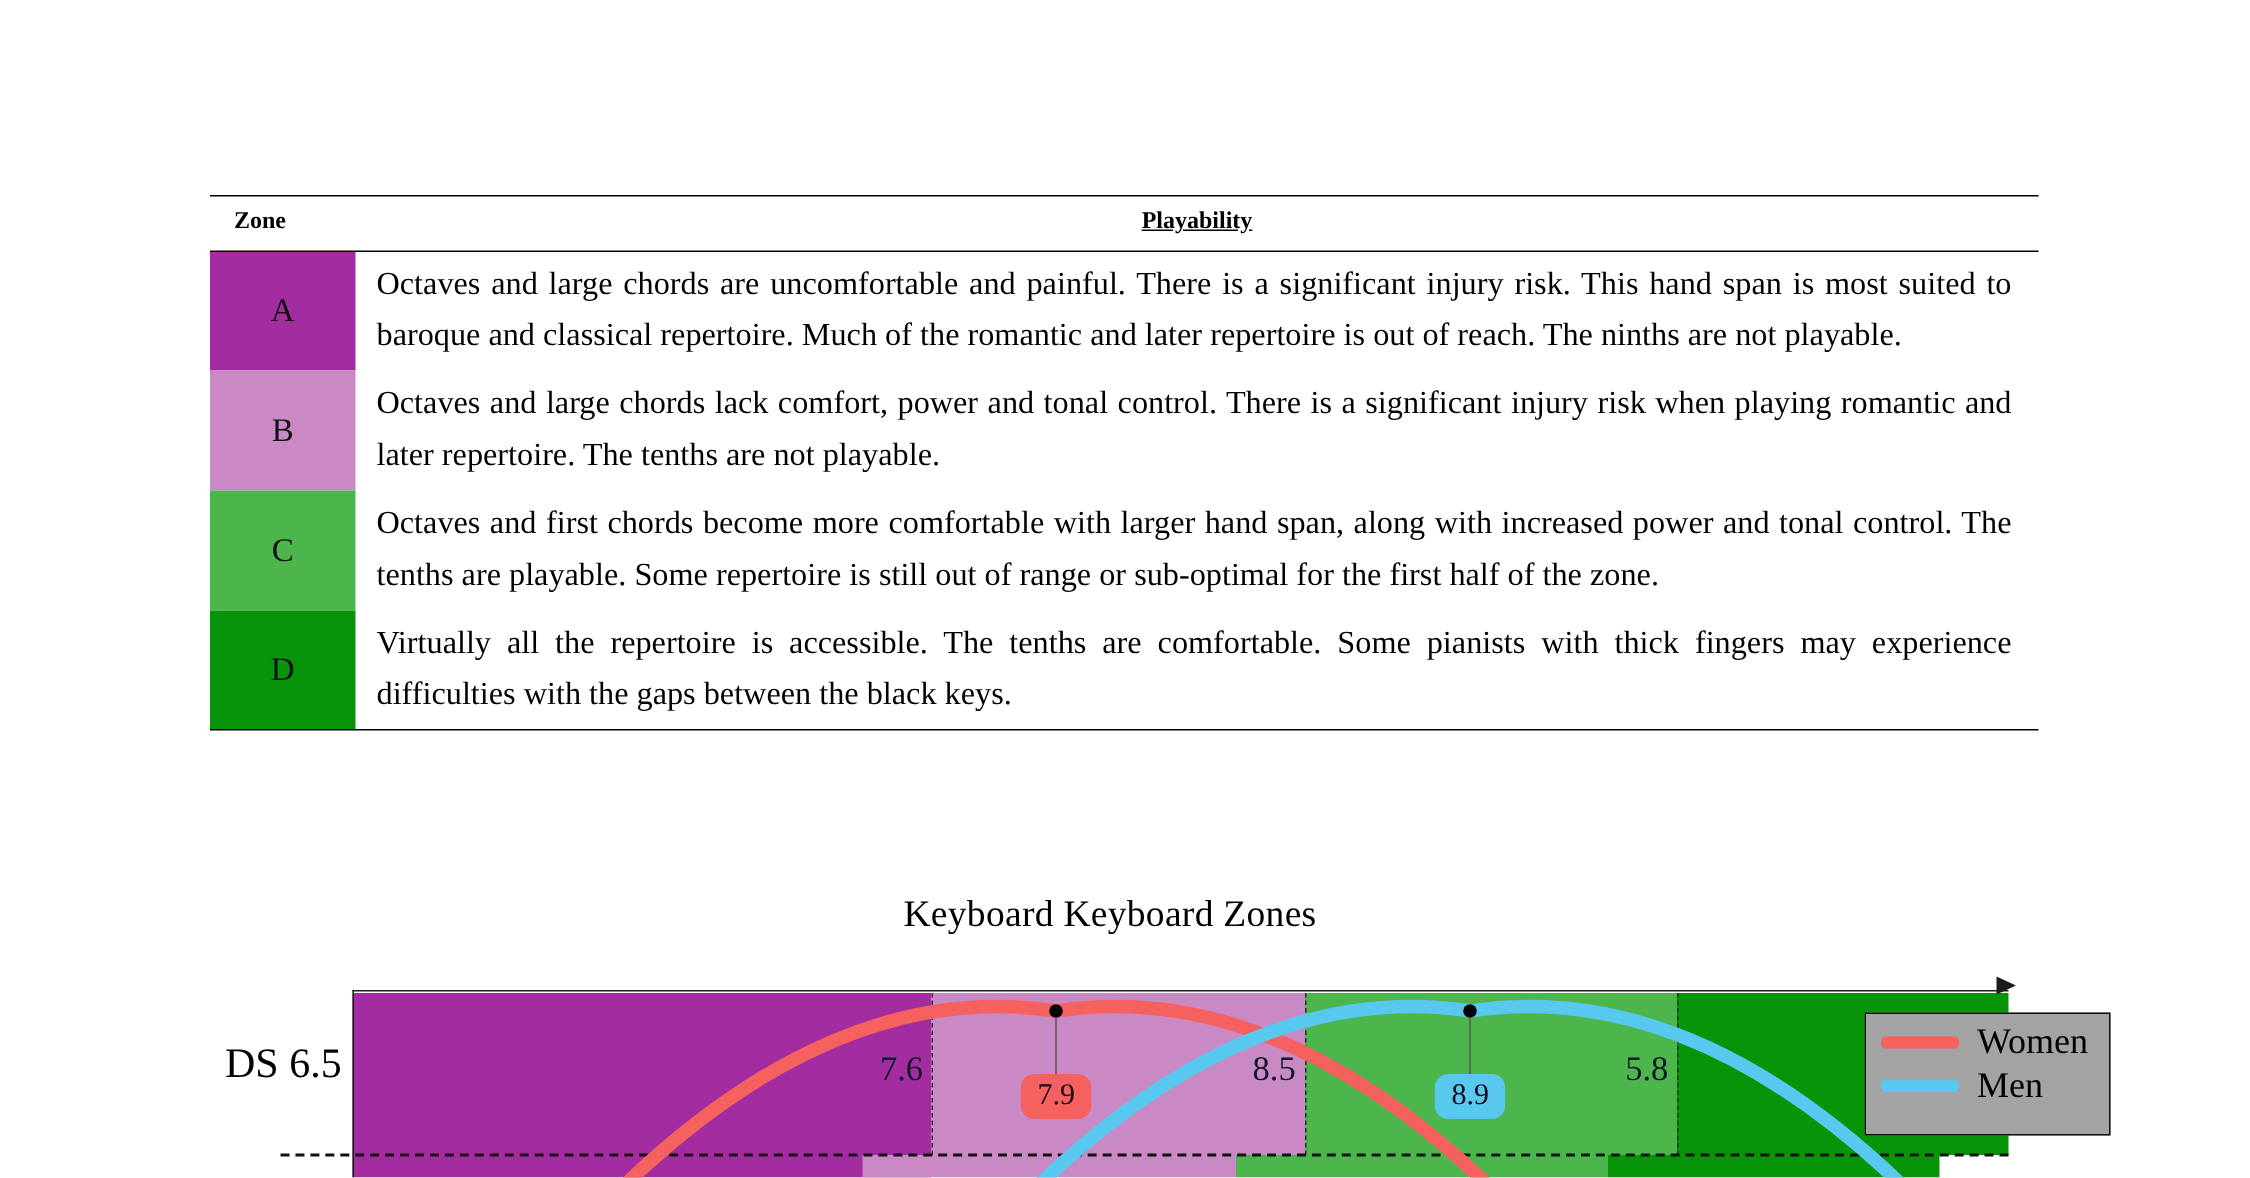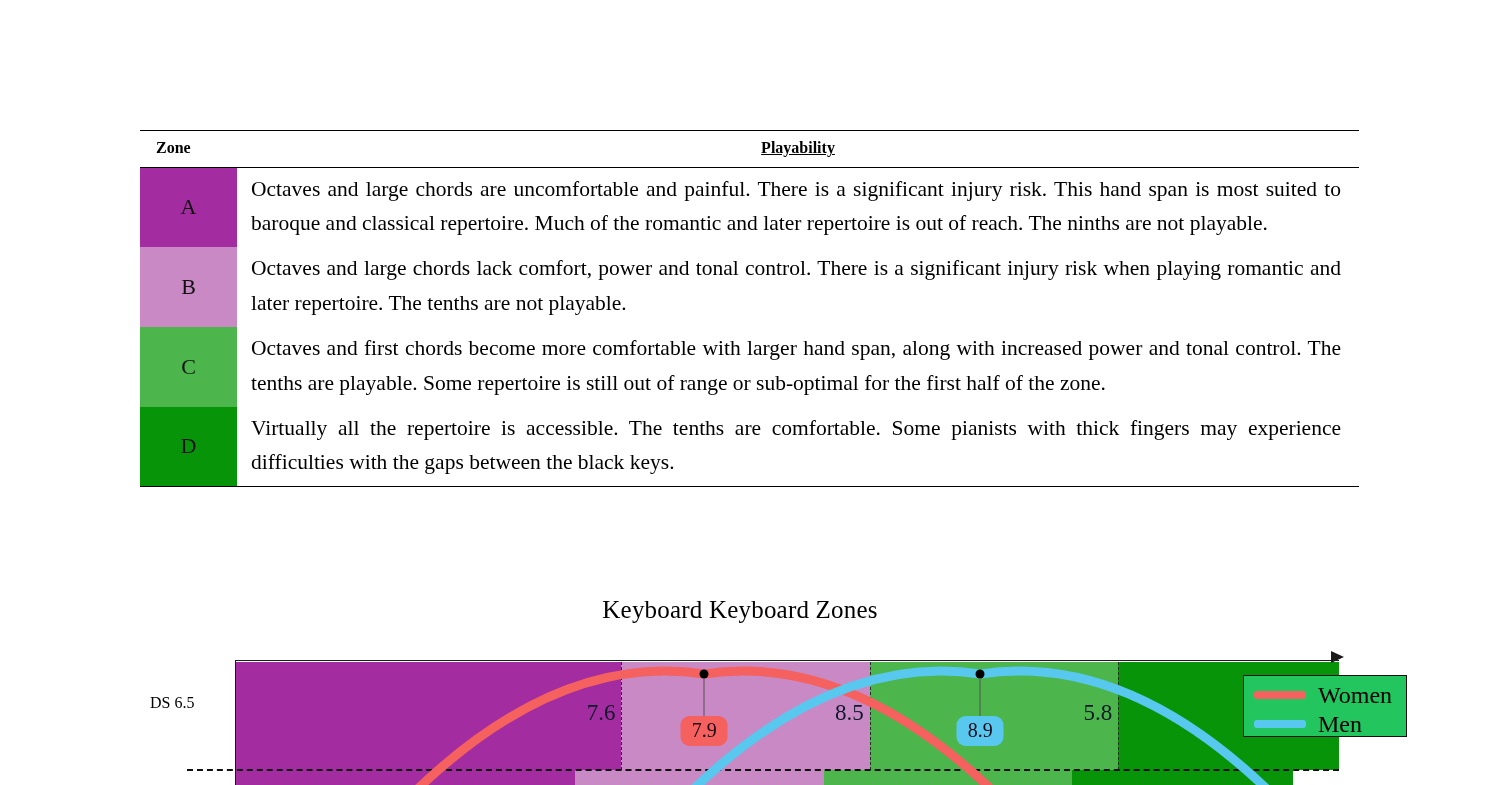--- a/index.html
+++ b/index.html
@@ -97,21 +97,21 @@
     top: 0;
     width: 1200px;
     text-align: center;
     font-size: 25px;
     letter-spacing: 0.2px;
   }
   #ds-label {
     position: absolute;
     left: 10px;
     top: 98px;
-    font-size: 16px;
+    font-size: 28px;
     white-space: nowrap;
   }
   #plot {
     position: absolute;
     left: 95px;
     top: 66px;
     width: 1104px;
     height: 123px;
     overflow: visible;
   }
@@ -201,23 +201,23 @@
     border-radius: 9px;
     font-size: 20px;
     line-height: 1.1;
     color: #1a0a1a;
     white-space: nowrap;
   }
   #legend {
     position: absolute;
     left: 1008px;
     top: 13px;
-    background: #22c55e;
+    background: #a3a3a3;
     border: 1.3px solid #111;
-    padding: 7px 14px 0 10px;
+    padding: 7px 14px 20px 10px;
     display: flex;
     flex-direction: column;
     gap: 5px;
   }
   .legend-row {
     display: flex;
     align-items: center;
     gap: 12px;
   }
   .legend-swatch {

